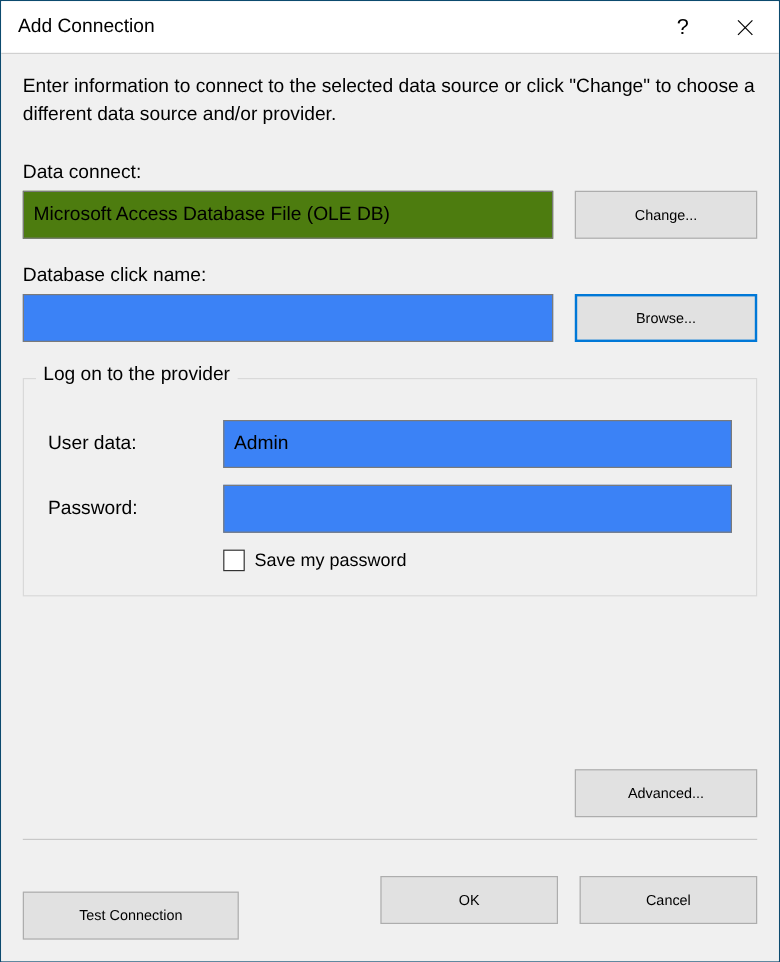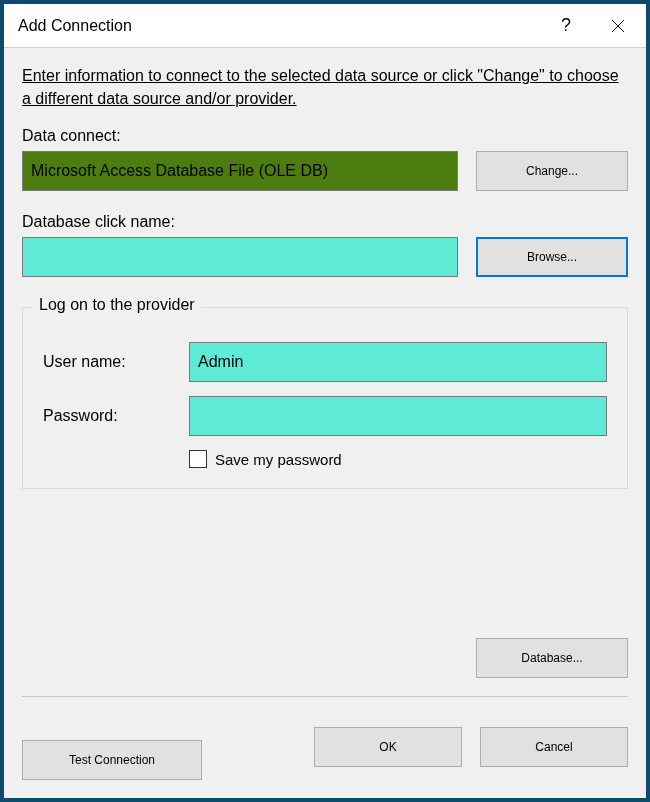--- a/index.html
+++ b/index.html
@@ -6,21 +6,21 @@
   body {
     margin: 0;
     font-family: "Segoe UI", Tahoma, sans-serif;
     font-size: 15px;
     background: #fff;
     color: #000;
   }
   .window {
     width: 650px;
     height: 802px;
-    border: 4px solid #0c4a6e;
+    border: 1px solid #0c4a6e;
     background: #fff;
     display: flex;
     flex-direction: column;
   }
   .titlebar {
     height: 44px;
     display: flex;
     align-items: center;
     padding: 0 0 0 14px;
     border-bottom: 1px solid #d0d0d0;
@@ -44,22 +44,21 @@
   .body {
     flex: 1;
     background: #f0f0f0;
     padding: 16px 18px 18px 18px;
     display: flex;
     flex-direction: column;
   }
   .intro {
     font-size: 16px;
     line-height: 1.45;
-    margin-bottom: 17px;
-    text-decoration: underline;
+    margin-bottom: 28px;
   }
   .label {
     font-size: 16px;
     margin-bottom: 6px;
   }
   .row {
     display: flex;
     gap: 18px;
     align-items: stretch;
     margin-bottom: 22px;
@@ -67,21 +66,21 @@
   .row .field {
     flex: 1;
   }
   input[type="text"], input[type="password"], .readonly-box {
     width: 100%;
     height: 40px;
     font-size: 16px;
     font-family: inherit;
     padding: 0 8px;
     border: 1px solid #7a7a7a;
-    background: #5eead4;
+    background: #3b82f6;
     outline: none;
   }
   .readonly-box {
     background: #4d7c0f;
     display: flex;
     align-items: center;
   }
   .btn {
     min-width: 152px;
     height: 40px;
@@ -197,21 +196,21 @@
       <div class="field">
         <input type="text" value="" style="">
       </div>
       <button class="btn focused">Browse...</button>
     </div>
 
     <div class="group">
       <div class="legend">Log on to the provider</div>
 
       <div class="form-row">
-        <div class="flabel">User name:</div>
+        <div class="flabel">User data:</div>
         <div class="finput">
           <input type="text" value="Admin" style="">
         </div>
       </div>
 
       <div class="form-row">
         <div class="flabel">Password:</div>
         <div class="finput">
           <input type="password" value="" style="">
         </div>
@@ -219,21 +218,21 @@
 
       <div class="cb-row">
         <span class="cb"></span>
         <span>Save my password</span>
       </div>
     </div>
 
     <div class="spacer"></div>
 
     <div class="adv-row">
-      <button class="btn">Database...</button>
+      <button class="btn">Advanced...</button>
     </div>
 
     <hr class="divider">
 
     <div class="footer">
       <button class="btn test">Test Connection</button>
       <div class="spacer"></div>
       <button class="btn disabled">OK</button>
       <button class="btn">Cancel</button>
     </div>

